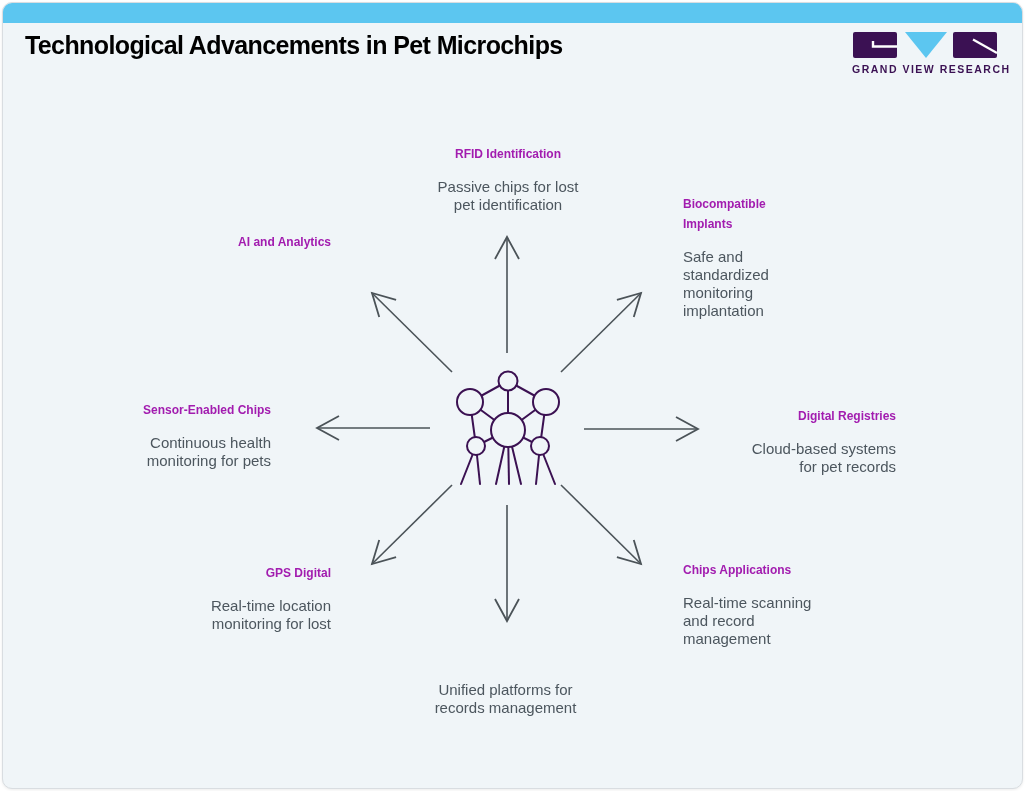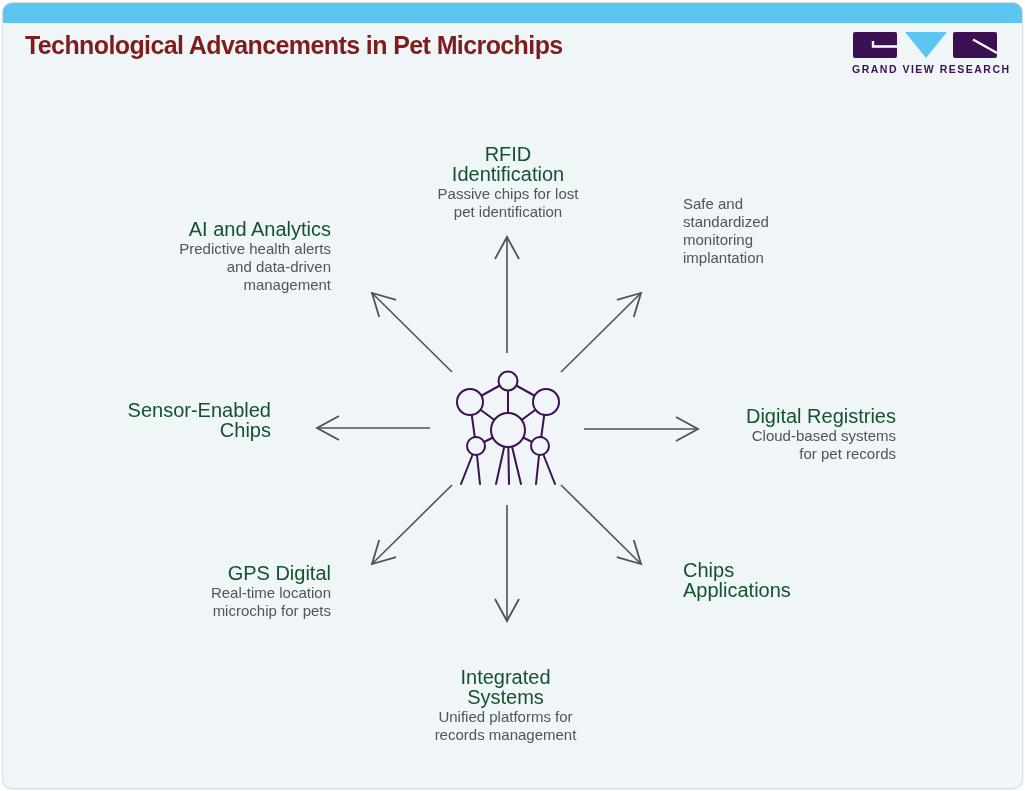--- a/index.html
+++ b/index.html
@@ -4,44 +4,44 @@
 <style>
   html,body{margin:0;padding:0;background:#ffffff;font-family:"Liberation Sans",sans-serif;}
   .card{
     position:relative;width:1019px;height:785px;margin:2px;
     background:#f0f5f8;border:1px solid #d9dde1;border-radius:10px;overflow:hidden;
     box-shadow:0 1px 3px rgba(0,0,0,.08);
   }
   .topbar{position:absolute;top:0;left:0;right:0;height:20px;background:#5cc6f0;}
   .page-title{
     position:absolute;left:22px;top:28px;margin:0;
-    font-size:25px;font-weight:700;letter-spacing:-0.6px;color:#7f1d1d;
+    font-size:25px;font-weight:700;letter-spacing:-0.6px;color:#000000;
   }
   .logo{position:absolute;right:24px;top:27px;width:146px;text-align:center;}
   .logo-shapes{display:block;margin:0 auto 3px auto;}
   .brand-text{
     font-size:10.5px;font-weight:700;letter-spacing:1.5px;color:#3b1153;white-space:nowrap;
   }
   .arrow-layer{position:absolute;left:0;top:0;width:1019px;height:785px;pointer-events:none;}
   .center-icon{position:absolute;left:448px;top:366px;}
   .spoke{position:absolute;}
-  .spoke h3{margin:0;font-size:20px;font-weight:400;color:#14532d;line-height:20px;}
-  .spoke p{margin:1px 0 0 0;font-size:15px;color:#4c565e;line-height:18px;}
+  .spoke h3{margin:0;font-size:12px;font-weight:700;color:#a21caf;line-height:20px;}
+  .spoke p{margin:14px 0 0 0;font-size:15px;color:#4c565e;line-height:18px;}
   .align-c{text-align:center;}
   .align-r{text-align:right;}
   .align-l{text-align:left;}
   .sp-rfid{left:425px;top:141px;width:160px;}
   .sp-bio{left:680px;top:191px;width:118px;}
   .sp-digital{left:741px;top:403px;width:152px;text-align:right;}
   .sp-mobile{left:680px;top:557px;width:135px;}
   .sp-integrated{left:420px;top:664px;width:165px;}
   .sp-integrated h3{max-width:100px;margin:0 auto;}
   .sp-gps{left:178px;top:560px;width:150px;}
   .sp-sensor{left:123px;top:397px;width:145px;}
-  .sp-ai{left:173px;top:216px;width:155px;}
+  .sp-ai{left:173px;top:229px;width:155px;}
 </style>
 </head>
 <body>
 
 <div class="card">
   <div class="topbar"></div>
 
   <h1 class="page-title">Technological Advancements in Pet Microchips</h1>
 
   <div class="logo">
@@ -101,43 +101,44 @@
       <circle cx="89" cy="77" r="9"></circle>
     </g>
   </svg>
 
   <div class="spoke sp-rfid align-c">
     <h3>RFID Identification</h3>
     <p>Passive chips for lost pet identification</p>
   </div>
 
   <div class="spoke sp-bio align-l">
+    <h3>Biocompatible Implants</h3>
     <p>Safe and standardized monitoring implantation</p>
   </div>
 
   <div class="spoke sp-digital align-l">
     <h3>Digital Registries</h3>
     <p>Cloud-based systems for pet records</p>
   </div>
 
   <div class="spoke sp-mobile align-l">
     <h3>Chips Applications</h3>
+    <p>Real-time scanning and record management</p>
   </div>
 
   <div class="spoke sp-integrated align-c">
-    <h3>Integrated Systems</h3>
     <p>Unified platforms for records management</p>
   </div>
 
   <div class="spoke sp-gps align-r">
     <h3>GPS Digital</h3>
-    <p>Real-time location microchip for pets</p>
+    <p>Real-time location monitoring for lost</p>
   </div>
 
   <div class="spoke sp-sensor align-r">
     <h3>Sensor-Enabled Chips</h3>
+    <p>Continuous health monitoring for pets</p>
   </div>
 
   <div class="spoke sp-ai align-r">
     <h3>AI and Analytics</h3>
-    <p>Predictive health alerts and data-driven management</p>
   </div>
 </div>
 
 </body></html>

